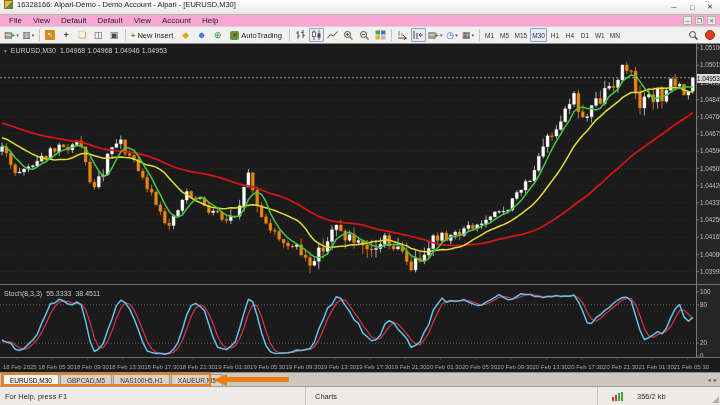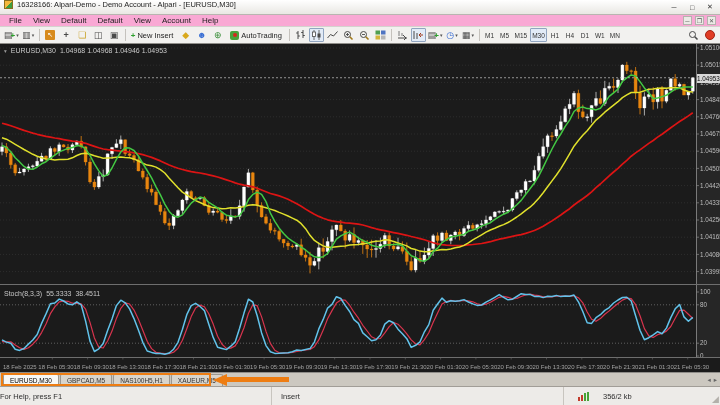--- a/index.html
+++ b/index.html
@@ -47,21 +47,21 @@
 .tab.active{background:#f8f7f5;color:#000}
 .tab-scroll{position:absolute;right:3px;top:3px;display:flex;gap:3px;font-size:6.5px;color:#666}
 
 .anno-rect{position:absolute;left:1px;top:373px;width:210px;height:13px;border:2px solid #ee7d12;z-index:6;pointer-events:none}
 .anno-arrow{position:absolute;left:213px;top:373.5px;display:flex;align-items:center;z-index:6;pointer-events:none}
 .arrow-head{width:0;height:0;border-top:6px solid transparent;border-bottom:6px solid transparent;border-right:14px solid #ee7d12}
 .arrow-shaft{width:62px;height:5px;background:#ee7d12}
 
 .statusbar{position:absolute;left:0;top:386px;width:720px;height:19px;background:#edebe8;border-top:1px solid #a19d97;display:flex;align-items:center;font-size:7.5px;color:#2e2e2e}
 .seg{height:100%;display:flex;align-items:center;border-right:1px solid #c8c5bf}
-.seg1{width:272px;}
+.seg1{width:306px;padding-left:5px}
 .seg2{width:292px;padding-left:9px}
 .seg3{flex:1;border-right:none;padding-left:14px;gap:14px}
 .connbars{display:flex;align-items:flex-end;gap:1px;height:9px}
 .connbars span{width:2px;display:block}
 .cb1{height:4px;background:#c23b2c}.cb2{height:6px;background:#c23b2c}.cb3{height:8px;background:#46a336}.cb4{height:9px;background:#46a336}
 .grip{position:absolute;right:1px;bottom:1px;font-size:9px;color:#b3b0aa;line-height:1}
 </style>
 </head>
 <body>
 
@@ -362,21 +362,21 @@
   </div>
 
   <div class="anno-rect"></div>
   <div class="anno-arrow">
     <span class="arrow-head"></span>
     <span class="arrow-shaft"></span>
   </div>
 
   <div class="statusbar">
     <span class="seg seg1">For Help, press F1</span>
-    <span class="seg seg2">Insert</span>
+    <span class="seg seg2">Charts</span>
     <span class="seg seg3">
       <span class="connbars">
           <span class="cb1"></span>
           <span class="cb2"></span>
           <span class="cb3"></span>
           <span class="cb4"></span>
         </span>
       <span>356/2 kb</span>
     </span>
     <span class="grip">◢</span>

